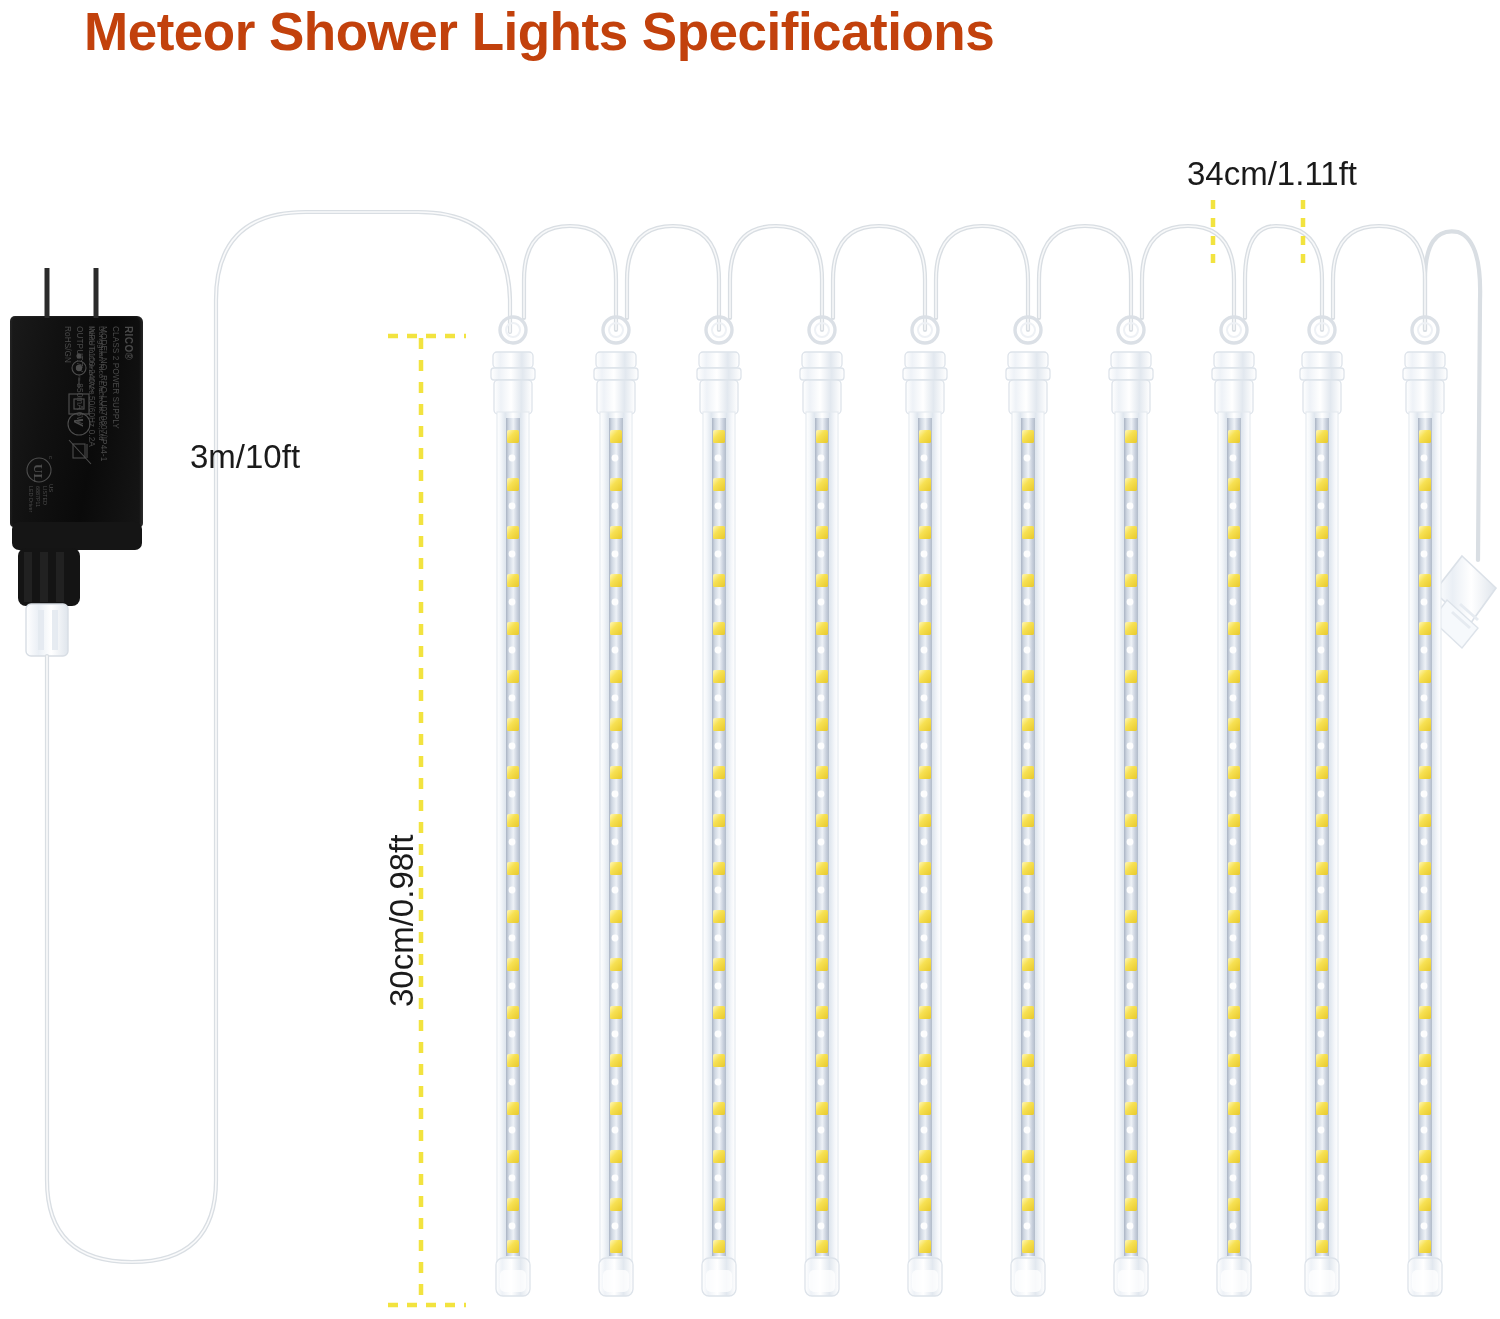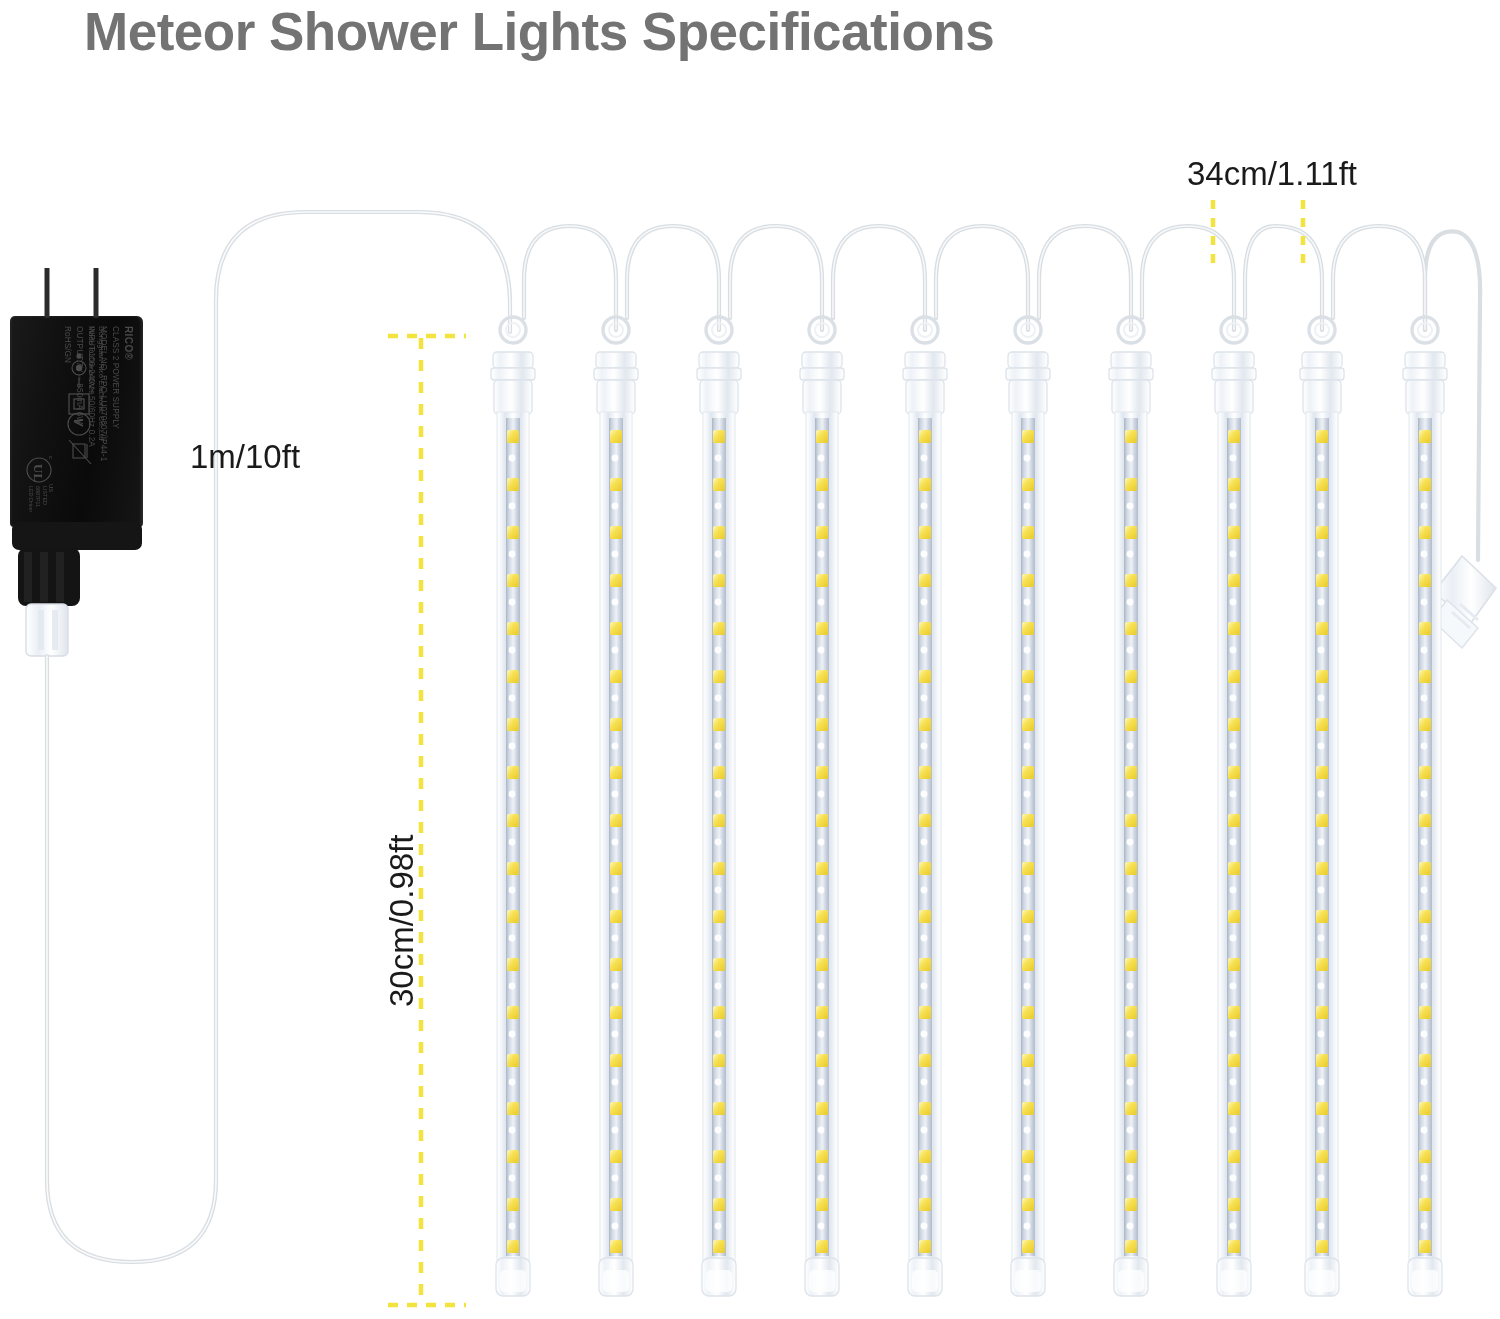--- a/index.html
+++ b/index.html
@@ -18,21 +18,21 @@
     overflow: hidden;
   }
 
   
   #page-title {
     position: absolute;
     left: 84px;
     top: 2px;
     font-size: 53px;
     font-weight: bold;
-    color: #737373;
+    color: #c2410c;
     letter-spacing: -0.5px;
     white-space: nowrap;
     line-height: 1.12;
   }
 
   
   #artwork {
     position: absolute;
     left: 0;
     top: 0;
@@ -884,19 +884,19 @@
       <line x1="1303" y1="200" x2="1303" y2="272"></line>
     </g>
 
     <g stroke="#f2e33f" stroke-width="4.5">
       <line x1="421" y1="338" x2="421" y2="1303" stroke-dasharray="11 11"></line>
       <line x1="388" y1="336" x2="466" y2="336" stroke-dasharray="10 9"></line>
       <line x1="388" y1="1305" x2="466" y2="1305" stroke-dasharray="10 9"></line>
     </g>
   </svg>
 
-  <div class="dim-label" id="label-cord-length">1m/10ft</div>
+  <div class="dim-label" id="label-cord-length">3m/10ft</div>
 
   <div class="dim-label" id="label-tube-spacing">34cm/1.11ft</div>
 
   <div class="dim-label" id="label-tube-length">30cm/0.98ft</div>
 
 </div>
 
 </body></html>

